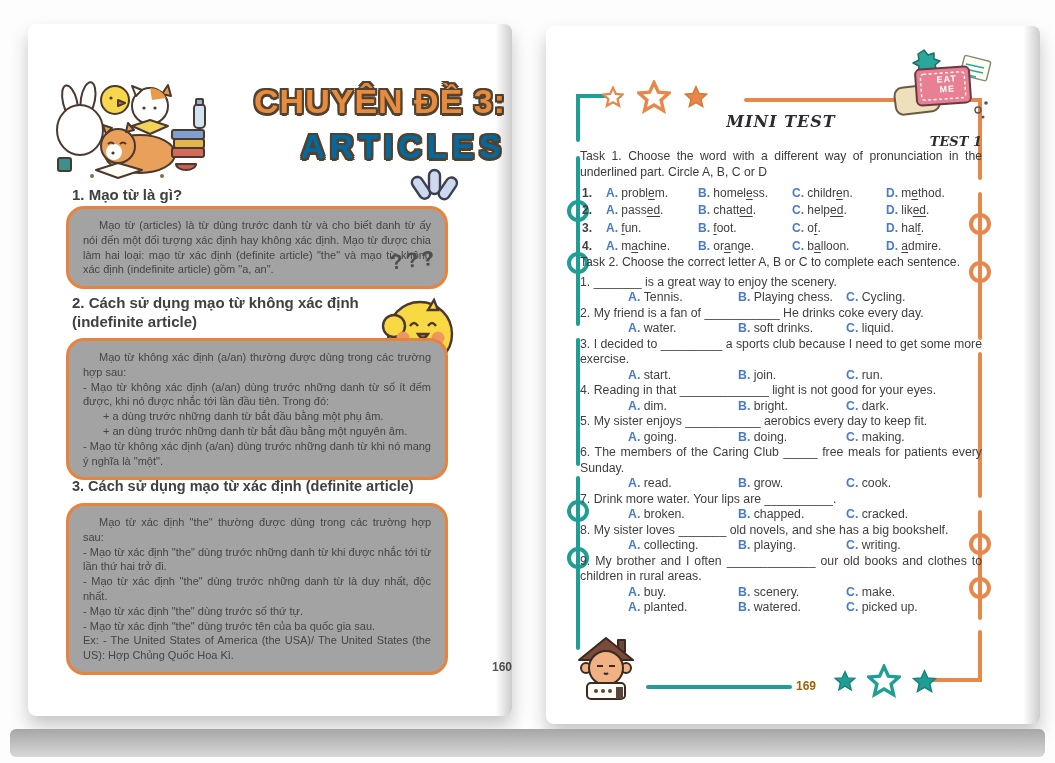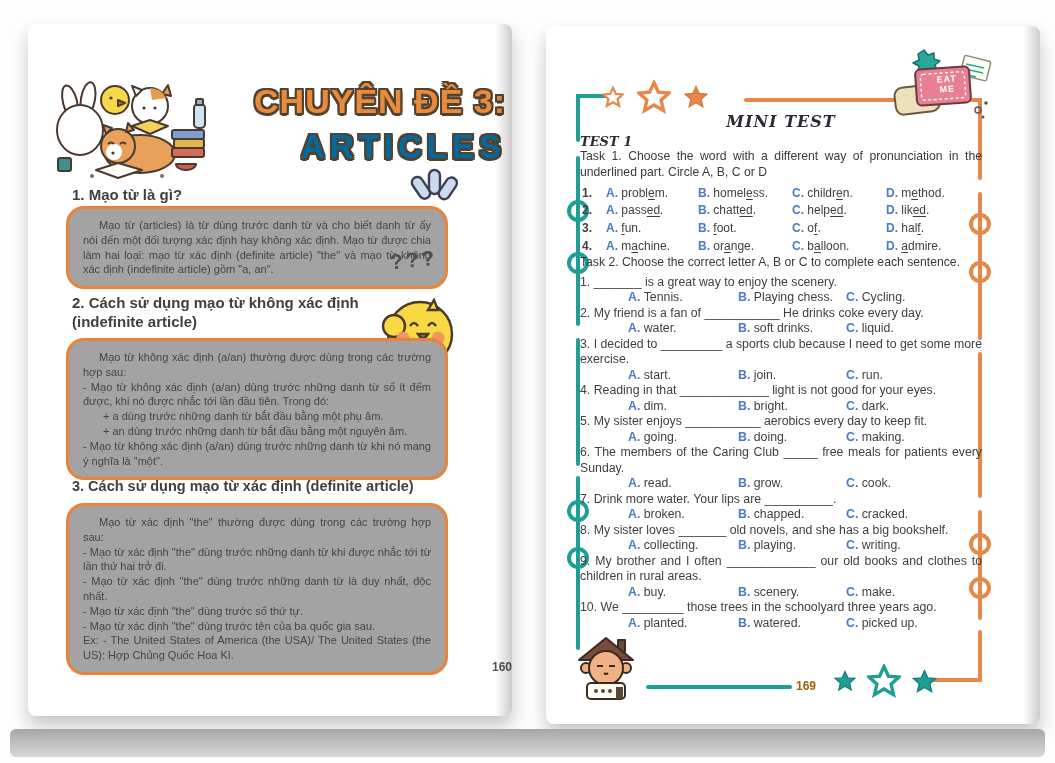--- a/index.html
+++ b/index.html
@@ -42,21 +42,21 @@
   
   .rp-frame{position:absolute;left:0;top:0;width:494px;height:698px;pointer-events:none}
   .rp-stars-top{position:absolute;left:56px;top:54px;display:flex;align-items:center;gap:13px}
   .rp-topline{position:absolute;left:198px;top:72px;width:180px;height:4px;background:#e8874a;border-radius:2px}
   .cookies{position:absolute;left:344px;top:20px;width:106px;height:82px}
   .eatme-label{position:absolute;left:36px;top:28px;width:42px;text-align:center;color:#fff;
      font-size:9px;font-weight:800;line-height:1.15;white-space:pre-line;transform:rotate(-4deg);letter-spacing:1px}
   .rp-content{position:absolute;left:34px;top:86px;width:402px}
   .rp-title{text-align:center;font-family:"DejaVu Serif",serif;font-style:italic;font-weight:700;
      font-size:16px;color:#2c2c34;letter-spacing:1px}
-  .rp-subtitle{text-align:left;font-family:"DejaVu Serif",serif;font-style:italic;font-weight:700;
+  .rp-subtitle{text-align:right;font-family:"DejaVu Serif",serif;font-style:italic;font-weight:700;
      font-size:13px;color:#2c2c34;margin-top:3px}
   .task-head{font-weight:400;font-size:12.2px;color:#3a3a3a;text-align:justify;line-height:1.3;}
   .t1-rows{margin-top:4px}
   .t1-row{display:flex;font-size:12px;line-height:17.6px;color:#3f3f3f}
   .t1-num{width:26px;padding-left:2px;font-weight:700}
   .t1-opt{width:92px}
   .t1-opt:nth-child(3),.t1-opt:nth-child(4){width:94px}
   .opt-label{color:#4a7bc7;font-weight:700}
   .opt-word{font-weight:500}
   u{text-underline-offset:2px}
@@ -315,21 +315,20 @@
           <span class="t2-opt"><span class="opt-label">A. </span><span class="opt-word">collecting.</span></span>
           <span class="t2-opt"><span class="opt-label">B. </span><span class="opt-word">playing.</span></span>
           <span class="t2-opt"><span class="opt-label">C. </span><span class="opt-word">writing.</span></span>
         </div>
         <div class="t2-q">9. My brother and I often _____________ our old books and clothes to children in rural areas.</div>
         <div class="t2-opts">
           <span class="t2-opt"><span class="opt-label">A. </span><span class="opt-word">buy.</span></span>
           <span class="t2-opt"><span class="opt-label">B. </span><span class="opt-word">scenery.</span></span>
           <span class="t2-opt"><span class="opt-label">C. </span><span class="opt-word">make.</span></span>
         </div>
-        <div class="t2-q">10. We _________ those trees in the schoolyard three years ago.</div>
         <div class="t2-opts">
           <span class="t2-opt"><span class="opt-label">A. </span><span class="opt-word">planted.</span></span>
           <span class="t2-opt"><span class="opt-label">B. </span><span class="opt-word">watered.</span></span>
           <span class="t2-opt"><span class="opt-label">C. </span><span class="opt-word">picked up.</span></span>
         </div>
       </div>
   </div>
 
   <div class="house">
     <svg width="64" height="72" viewBox="0 0 64 72">

